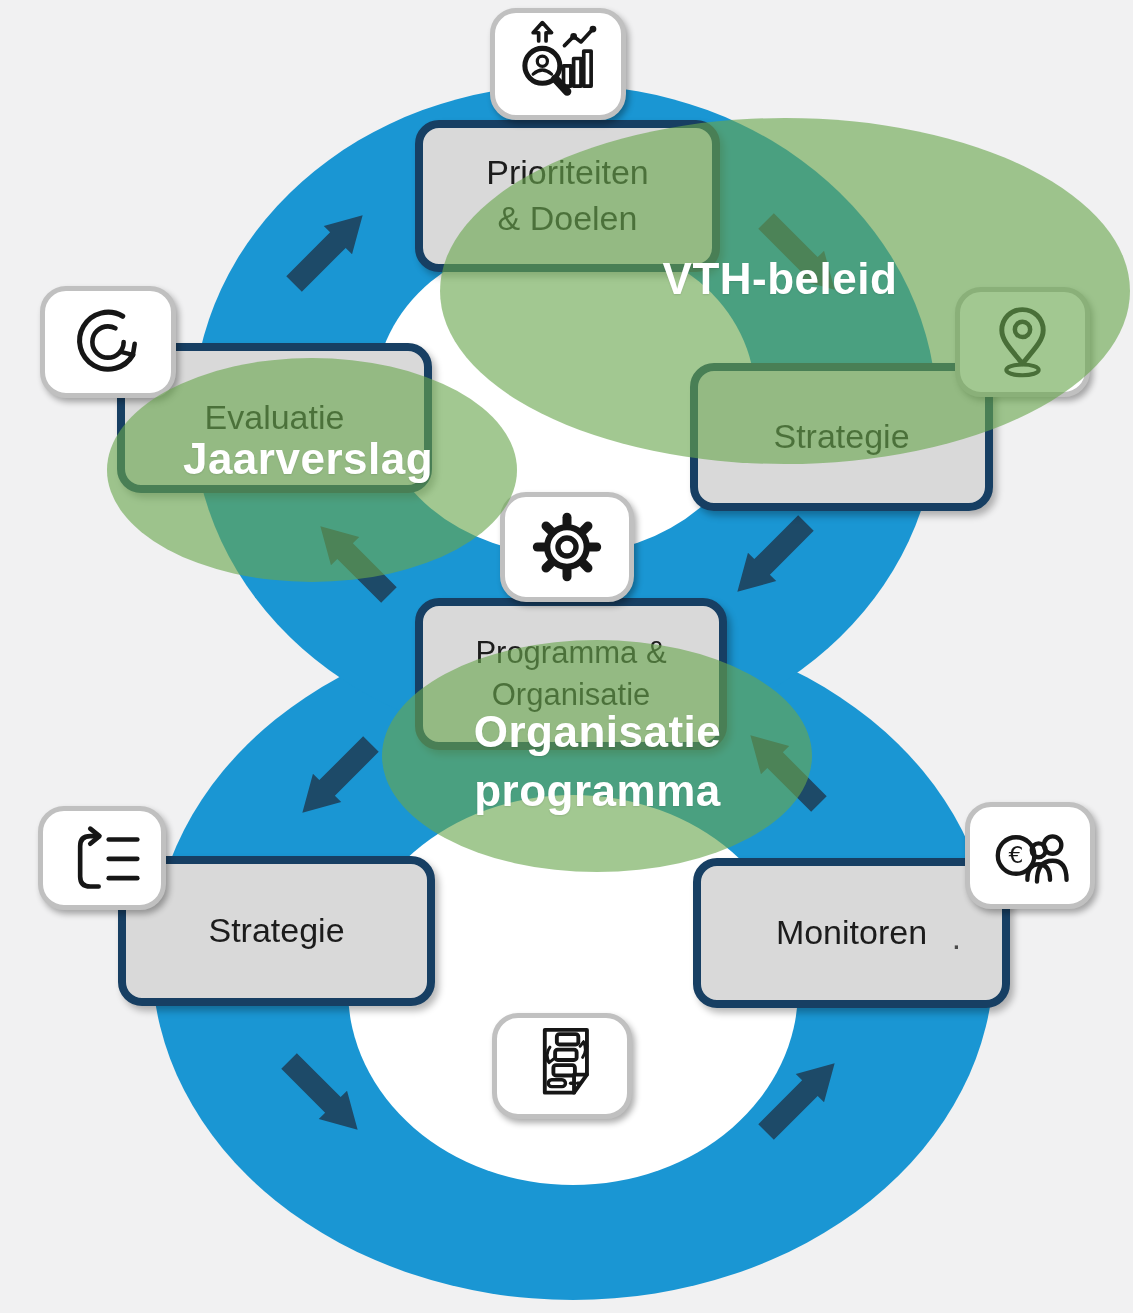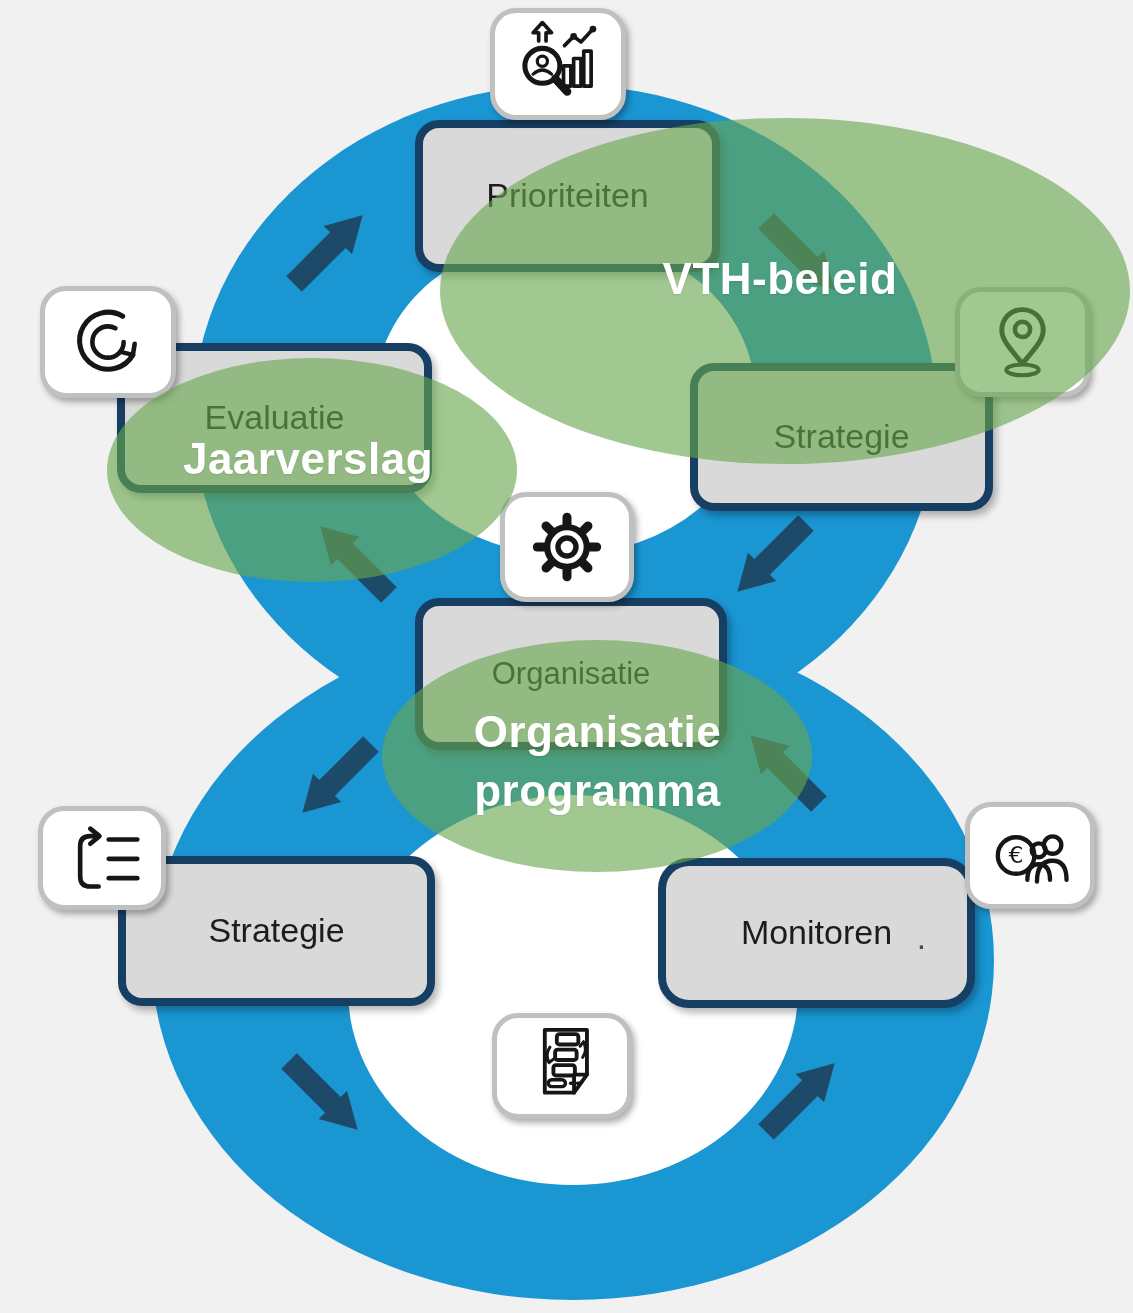--- a/index.html
+++ b/index.html
@@ -56,39 +56,41 @@
       <path transform="translate(355,561) rotate(-135)" d="M-48,-11 L14,-11 L14,-20 L49,0 L14,20 L14,11 L-48,11 Z"></path>
       <path transform="translate(337,778) rotate(135)" d="M-48,-11 L14,-11 L14,-20 L49,0 L14,20 L14,11 L-48,11 Z"></path>
       <path transform="translate(323,1095) rotate(45)" d="M-48,-11 L14,-11 L14,-20 L49,0 L14,20 L14,11 L-48,11 Z"></path>
       <path transform="translate(800,1098) rotate(-45)" d="M-48,-11 L14,-11 L14,-20 L49,0 L14,20 L14,11 L-48,11 Z"></path>
       <path transform="translate(785,770) rotate(-135)" d="M-48,-11 L14,-11 L14,-20 L49,0 L14,20 L14,11 L-48,11 Z"></path>
     </g>
   </svg>
 
   <div class="station fs34" style="left:415px;top:120px;width:305px;height:152px;">
     <div class="ln">Prioriteiten</div>
+    <div class="ln">&amp; Doelen</div>
   </div>
 
   <div class="station fs34" style="left:117px;top:343px;width:315px;height:150px;">
     <div class="ln">Evaluatie</div>
   </div>
 
   <div class="station fs34" style="left:690px;top:363px;width:303px;height:148px;">
     <div class="ln">Strategie</div>
   </div>
 
   <div class="station fs31" style="left:415px;top:598px;width:312px;height:152px;">
+    <div class="ln">Programma &amp;</div>
     <div class="ln">Organisatie</div>
   </div>
 
   <div class="station fs34" style="left:118px;top:856px;width:317px;height:150px;">
     <div class="ln">Strategie</div>
   </div>
 
-  <div class="station fs34" style="left:658px;top:858px;width:317px;height:150px;border-radius:31px;">
+  <div class="station fs34" style="left:693px;top:858px;width:317px;height:150px;">
     <div class="ln">Monitoren</div>
     <span class="dot">·</span>
   </div>
 
 
   <div class="icon-card" style="left:490px;top:8px;width:136px;height:112px;">
     <svg viewBox="0 0 100 100">
       <g fill="none" stroke="#161616" stroke-linecap="round" stroke-linejoin="round">
         <path d="M29,25 V16 H23 L33,5 L43,16 H37 V25" stroke-width="4"></path>
         <circle cx="33" cy="52" r="19" stroke-width="5.5"></circle>

